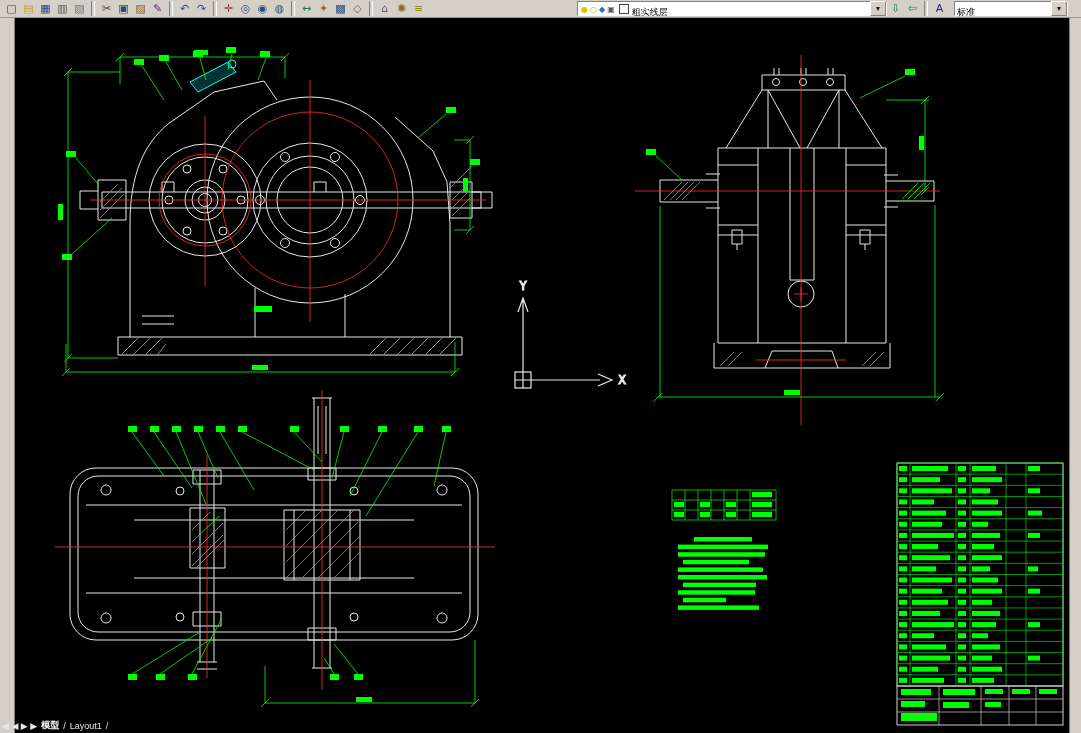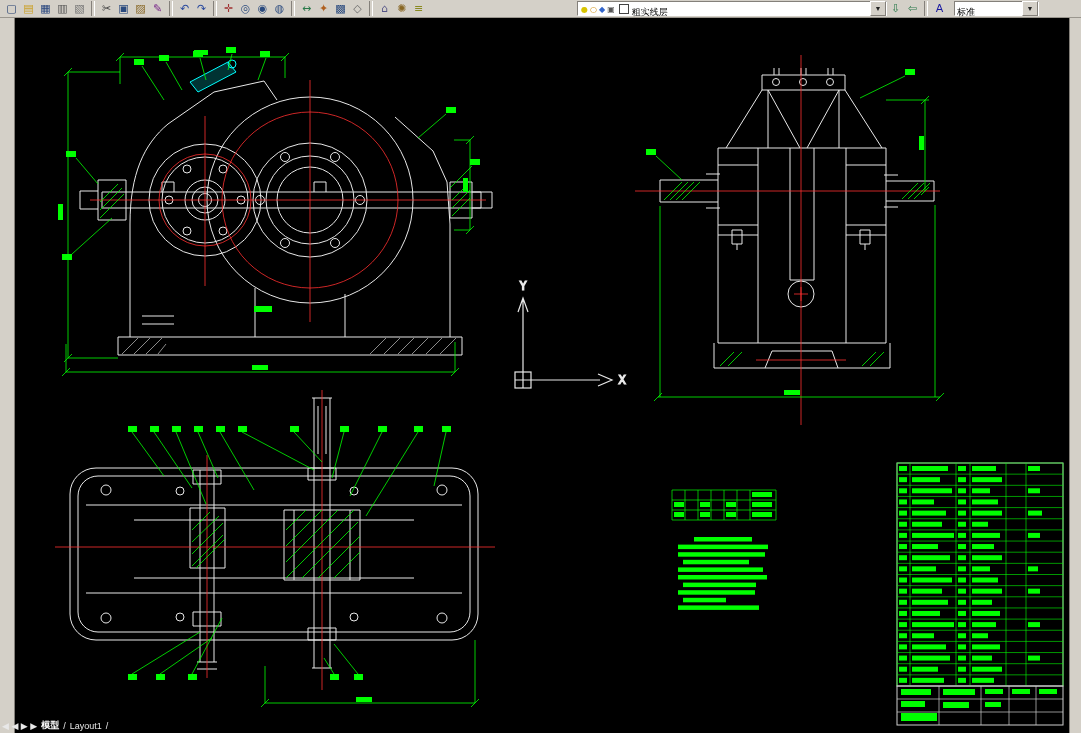--- a/index.html
+++ b/index.html
@@ -19,21 +19,21 @@
     width:17px;height:16px;display:inline-flex;align-items:center;justify-content:center;
     font-size:11px;line-height:1;cursor:default;font-family:"DejaVu Sans",sans-serif;
   }
   .tb-sep{width:2px;height:15px;border-left:1px solid #84807a;border-right:1px solid #fff;margin:0 3px;}
   .dd{
     height:15px;background:#fff;border:1px solid;border-color:#84807a #fff #fff #84807a;
     display:flex;align-items:center;font-size:9px;color:#000;box-sizing:border-box;
     padding-left:2px;
   }
   .layer-dd{width:310px;margin-left:150px;}
-  .style-dd{width:85px;margin-left:6px;gap:24px;}
+  .style-dd{width:114px;margin-left:6px;gap:24px;}
   .dd .dd-arrow{
     width:14px;height:13px;background:#d4d0c8;margin-left:auto;
     border:1px solid;border-color:#fff #84807a #84807a #fff;
     font-size:7px;display:flex;align-items:center;justify-content:center;color:#222;
   }
   .dd .state-ic{font-size:8px;margin:0 1px;font-family:"DejaVu Sans",sans-serif;}
   .swatch{width:8px;height:8px;border:1px solid #444;margin:0 3px;display:inline-block;}
   .dd .ddlabel{white-space:nowrap;margin-top:7px;}
   
   .left-strip{position:absolute;left:0;top:18px;width:14px;height:715px;background:#d4d0c8;border-right:1px solid #84807a;z-index:2;}

